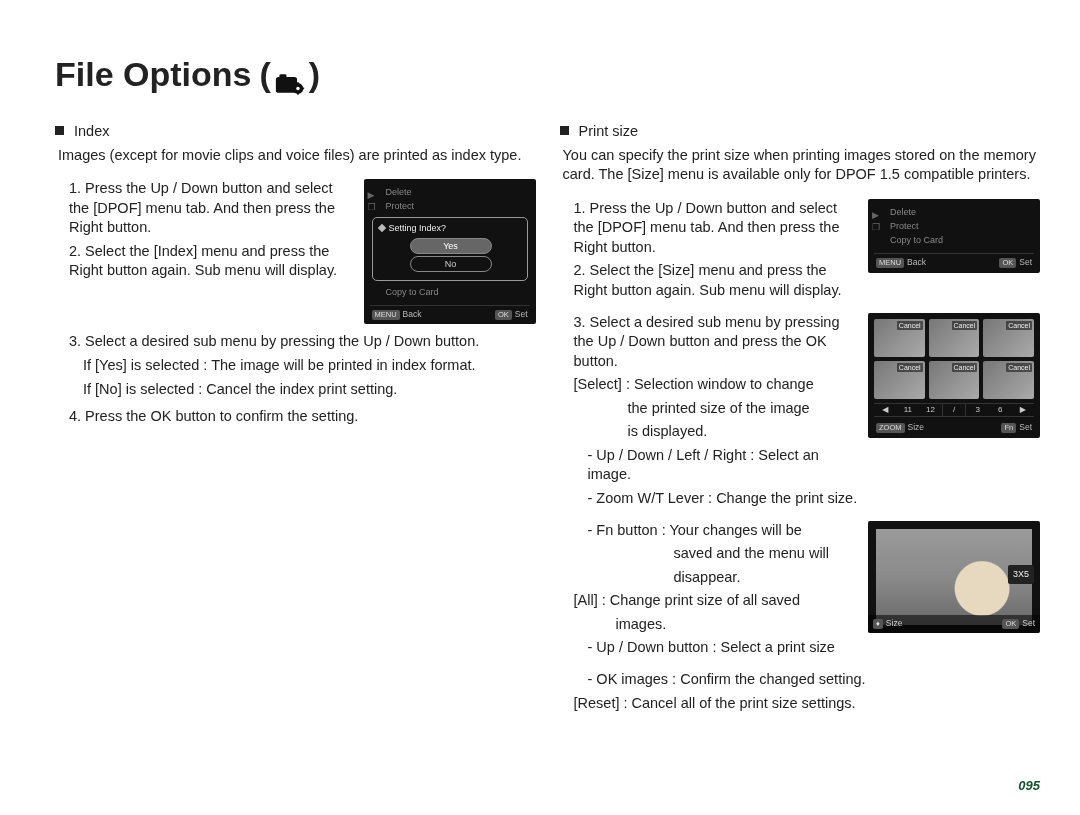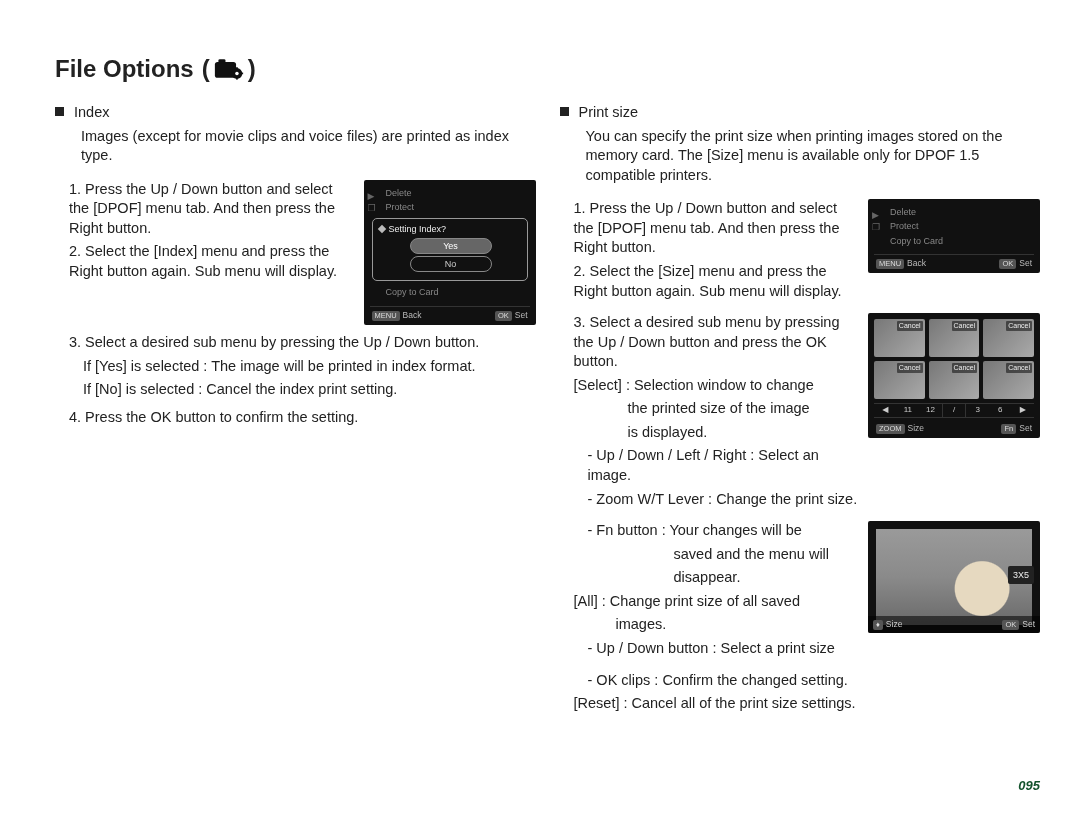--- a/index.html
+++ b/index.html
@@ -12,22 +12,22 @@
     color: #222;
   }
   .page {
     width: 1080px;
     height: 815px;
     box-sizing: border-box;
     padding: 55px 40px 30px 55px;
     position: relative;
   }
   h1.title {
-    margin: 0 0 20px 0;
-    font-size: 24px;
+    margin: 0 0 28px 0;
+    font-size: 34px;
     font-weight: bold;
     letter-spacing: 0px;
     display: flex;
     align-items: flex-end;
     gap: 8px;
   }
   .title-icon-wrap {
     display: inline-flex;
     align-items: center;
     font-weight: bold;
@@ -53,21 +53,21 @@
     margin: 0 0 4px 0;
   }
   .bullet {
     display: inline-block;
     width: 9px; height: 9px;
     background: #222;
     margin-right: 6px;
     vertical-align: 1px;
   }
   .intro {
-    margin: 0 0 14px 26px;
+    margin: 0 0 14px 3px;
   }
   .steps {
     margin-left: 14px;
   }
   .step-row {
     display: flex;
     align-items: flex-start;
     gap: 10px;
     margin-bottom: 8px;
   }
@@ -368,21 +368,21 @@
           <div class="shot photo">
             <div class="img"></div>
             <div class="badge">3X5</div>
             <div class="pf">
               <span><span class="kbd">♦</span><span>Size</span></span>
               <span><span class="kbd">OK</span><span>Set</span></span>
             </div>
           </div>
         </div>
 
-        <div class="block indent">- OK clips : Confirm the changed setting.</div>
+        <div class="block indent">- OK images : Confirm the changed setting.</div>
         <div class="block">[Reset] : Cancel all of the print size settings.</div>
       </div>
 
 
     </div>
   </div>
 
   <div class="page-num">095</div>
 </div>
 

